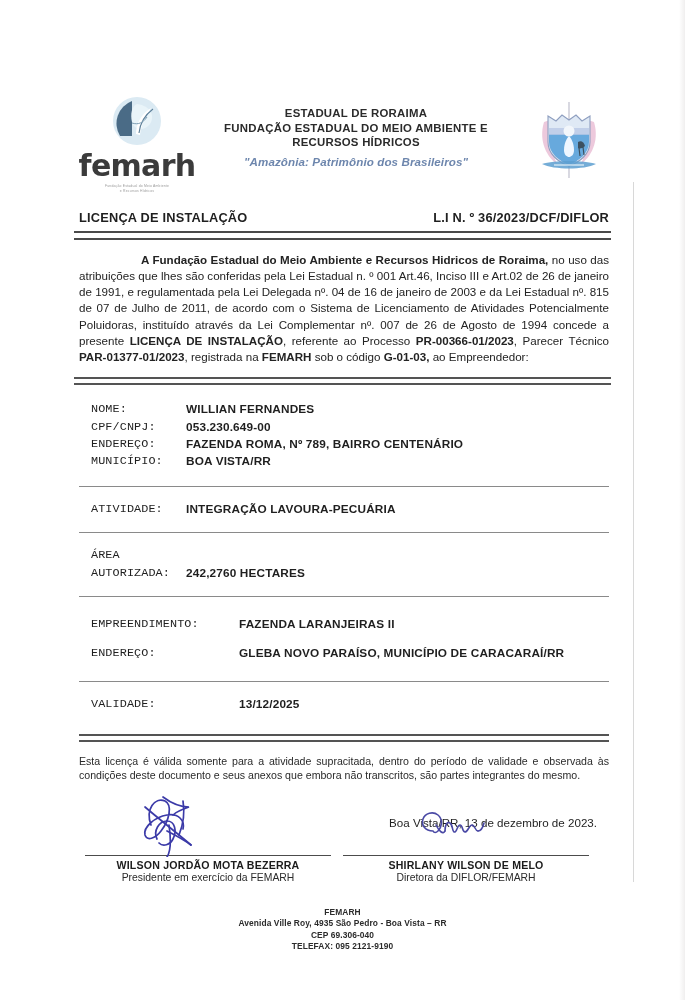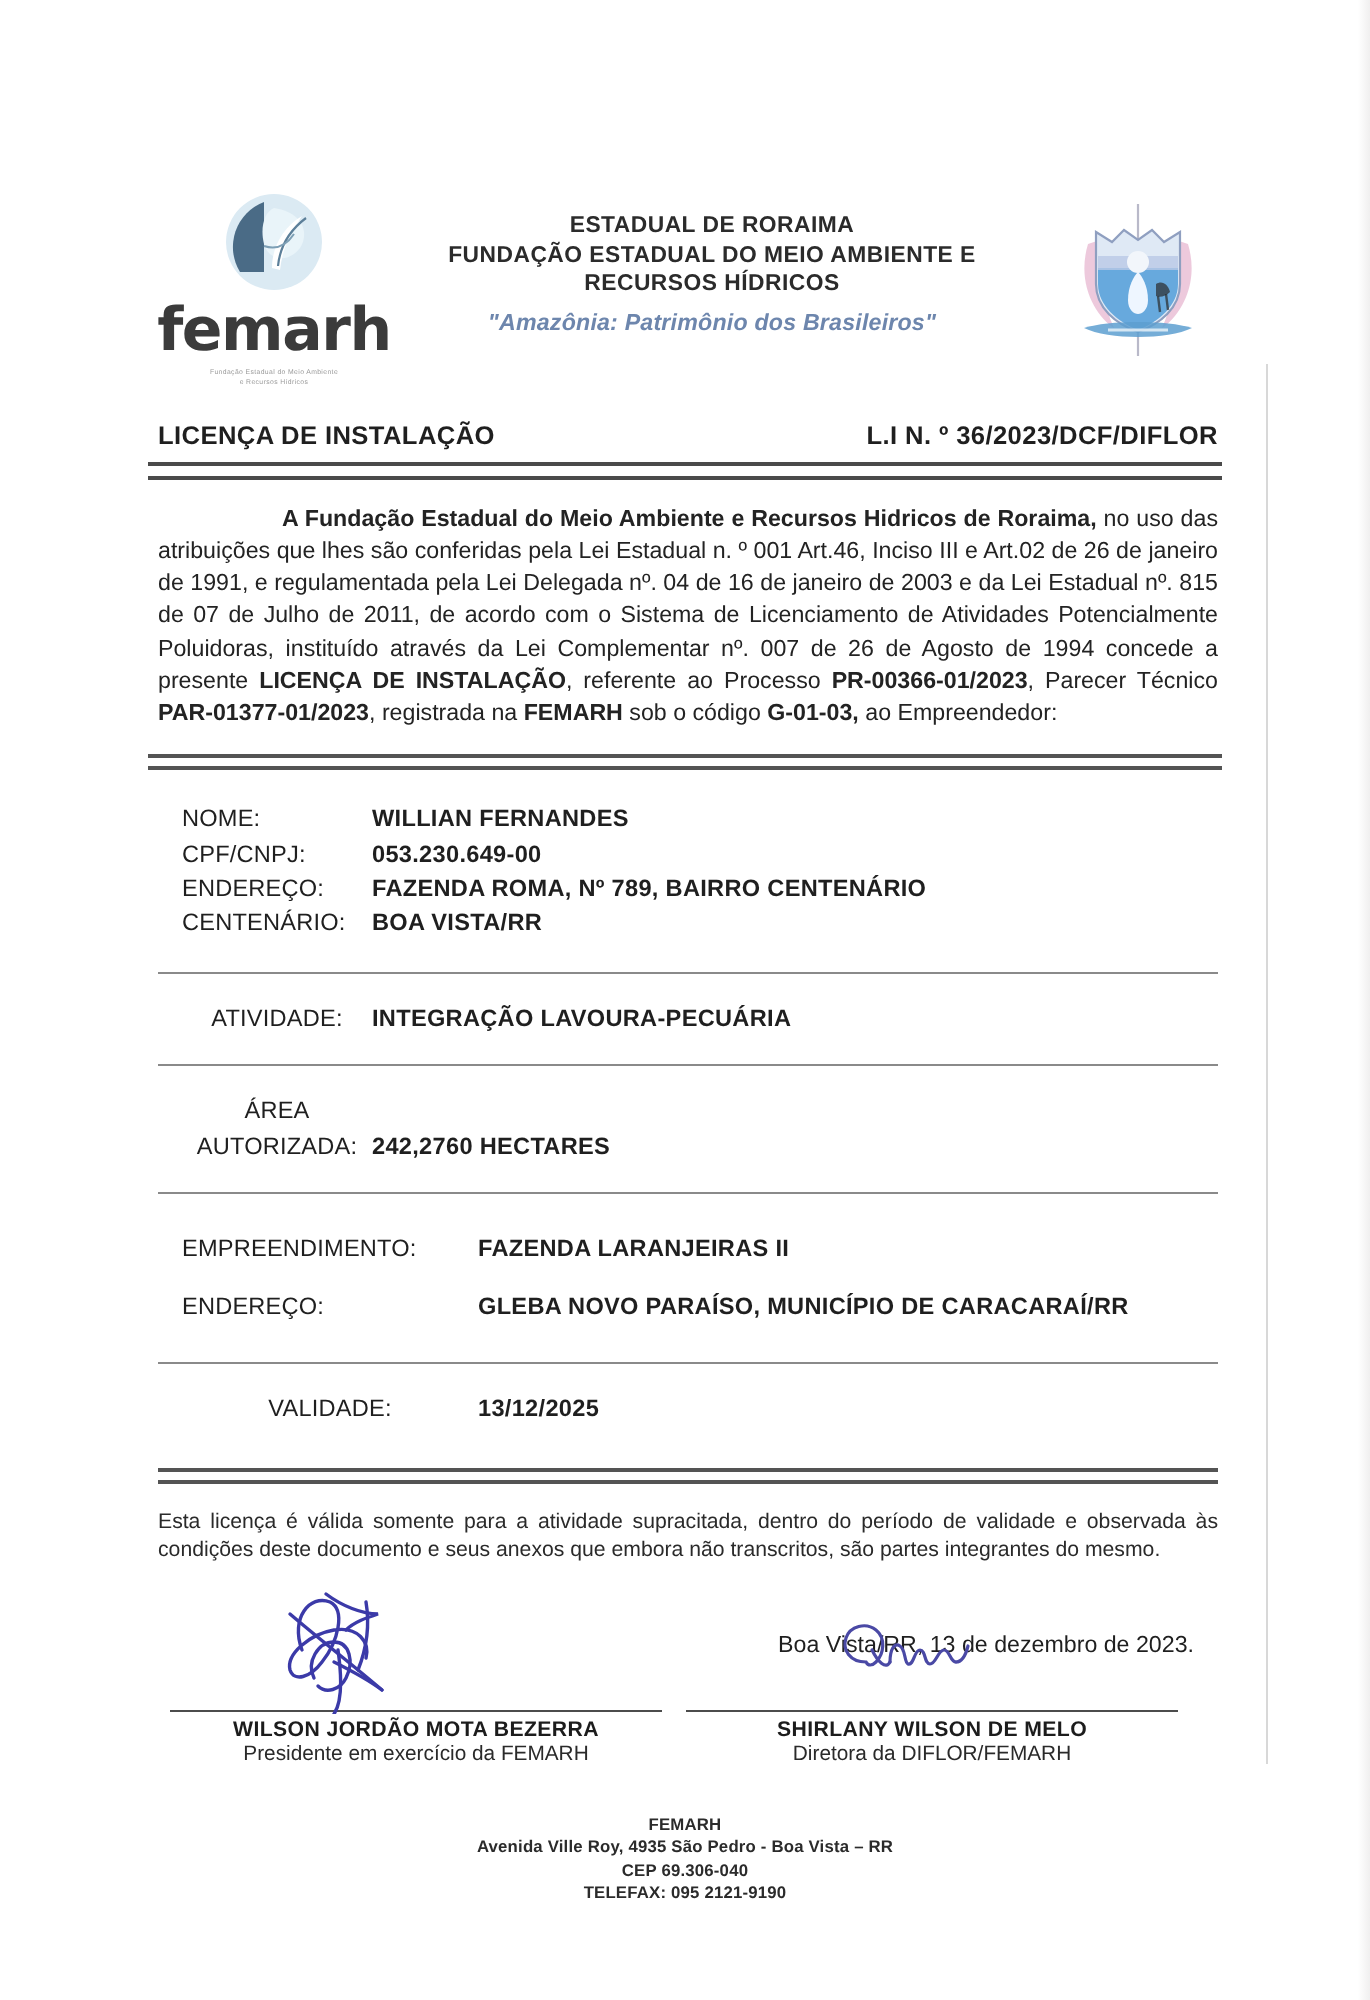--- a/index.html
+++ b/index.html
@@ -155,29 +155,30 @@
     display: flex;
     font-size: 11.8px;
     line-height: 17.4px;
     color: #1f1f1f;
   }
   .row .lab {
     width: 95px;
     flex: 0 0 95px;
     font-weight: normal;
     letter-spacing: .1px;
+    font-family: Liberation Mono, monospace;
   }
   .row .val {
     font-weight: bold;
     letter-spacing: .15px;
   }
   .rows.wide .lab { width: 148px; flex: 0 0 148px; }
   .rows.gap .row { line-height: 29px; }
   .rows.pad-lg { padding-top: 16px; padding-bottom: 15px; }
-  .rows.pad-md { padding-top: 14px; padding-bottom: 14px; text-align: center; }
+  .rows.pad-md { padding-top: 14px; padding-bottom: 14px; }
   .rows.pad-sm { padding-bottom: 13px; }
 
   
   .closing {
     margin-top: 12px;
     font-size: 10.6px;
     line-height: 14.6px;
     text-align: justify;
     color: #2a2a2a;
     padding: 0 2px 0 5px;
@@ -313,21 +314,21 @@
         </div>
         <div class="row">
           <div class="lab">CPF/CNPJ:</div>
           <div class="val">053.230.649-00</div>
         </div>
         <div class="row">
           <div class="lab">ENDEREÇO:</div>
           <div class="val">FAZENDA ROMA, Nº 789, BAIRRO CENTENÁRIO</div>
         </div>
         <div class="row">
-          <div class="lab">CENTENÁRIO:</div>
+          <div class="lab">MUNICÍPIO:</div>
           <div class="val">BOA VISTA/RR</div>
         </div>
       </div>
       <div class="rule-single"></div>
     </div>
 
     <div class="block">
       <div class="rows pad-md">
         <div class="row">
           <div class="lab">ATIVIDADE:</div>

